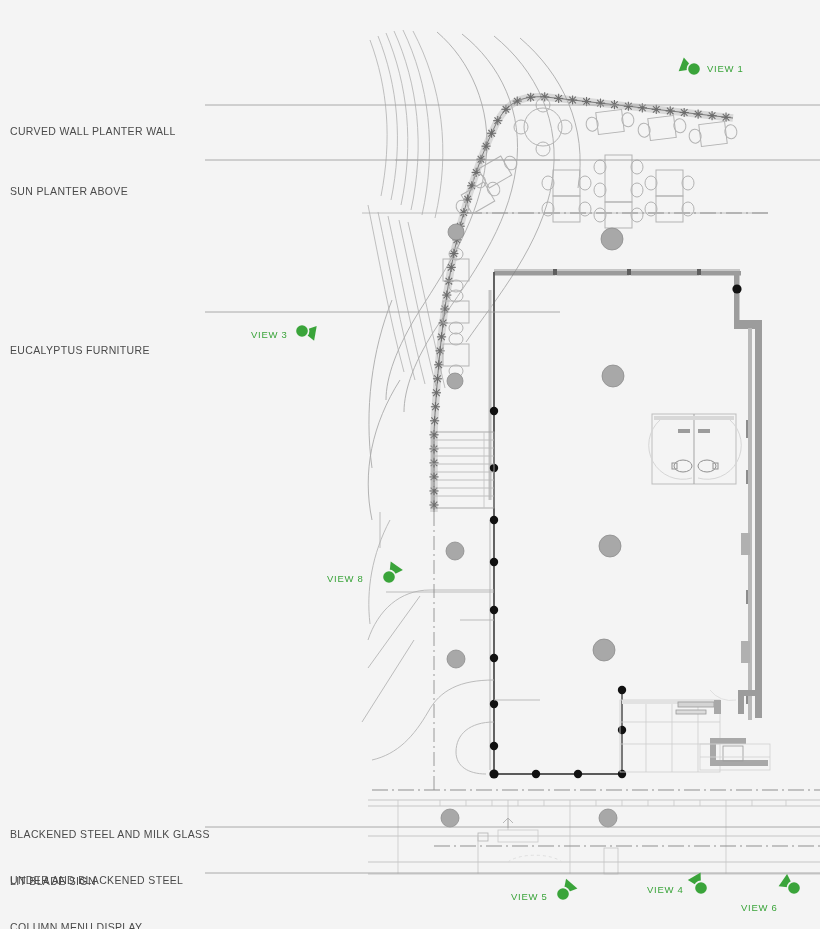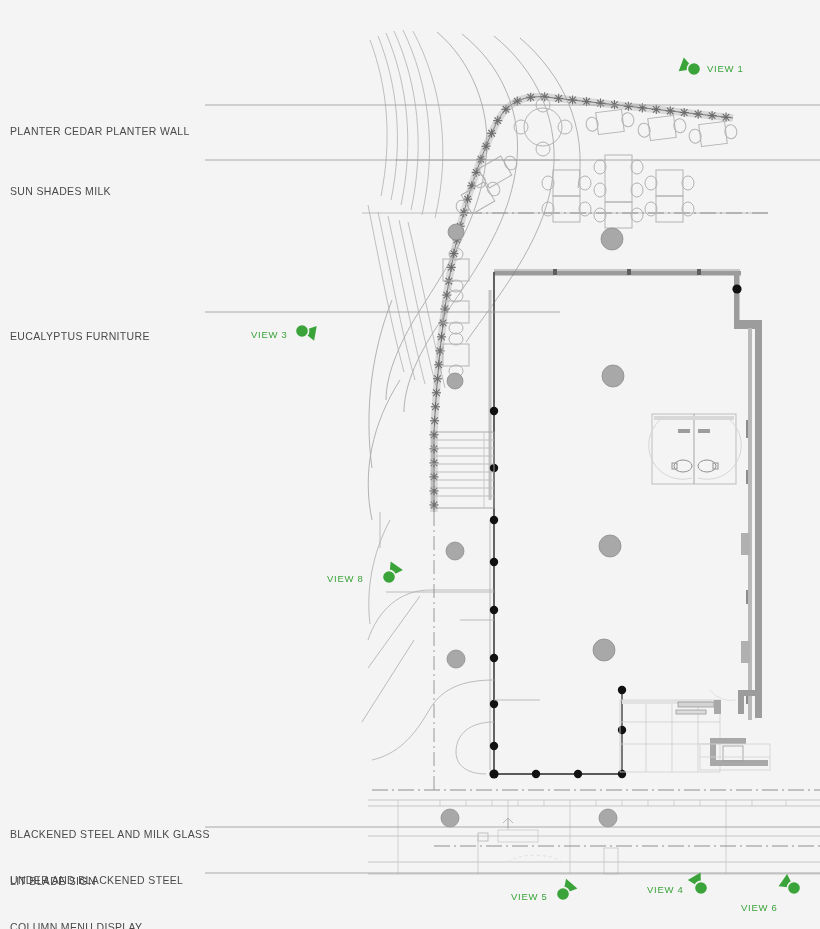--- a/index.html
+++ b/index.html
@@ -383,26 +383,26 @@
     <g stroke="#a0a0a0" stroke-width=".9">
       <line x1="205" y1="105" x2="820" y2="105"></line>
       <line x1="205" y1="160" x2="820" y2="160"></line>
       <line x1="205" y1="312" x2="560" y2="312"></line>
       <line x1="205" y1="827" x2="820" y2="827"></line>
       <line x1="205" y1="873" x2="820" y2="873"></line>
     </g>
   </svg>
 
   <div class="anno" style="left:10px;top:93px">
-    <div>PLANTER CEDAR PLANTER WALL</div>
+    <div>CURVED WALL PLANTER WALL</div>
   </div>
   <div class="anno" style="left:10px;top:153px">
-    <div>SUN SHADES MILK</div>
+    <div>SUN PLANTER ABOVE</div>
   </div>
-  <div class="anno" style="left:10px;top:298px">
+  <div class="anno" style="left:10px;top:312px">
     <div>EUCALYPTUS FURNITURE</div>
   </div>
   <div class="anno" style="left:10px;top:796px">
     <div>BLACKENED STEEL AND MILK GLASS</div>
     <div>LIT BLADE SIGN</div>
   </div>
   <div class="anno" style="left:10px;top:842px">
     <div>UNDER AND BLACKENED STEEL</div>
     <div>COLUMN MENU DISPLAY</div>
   </div>

